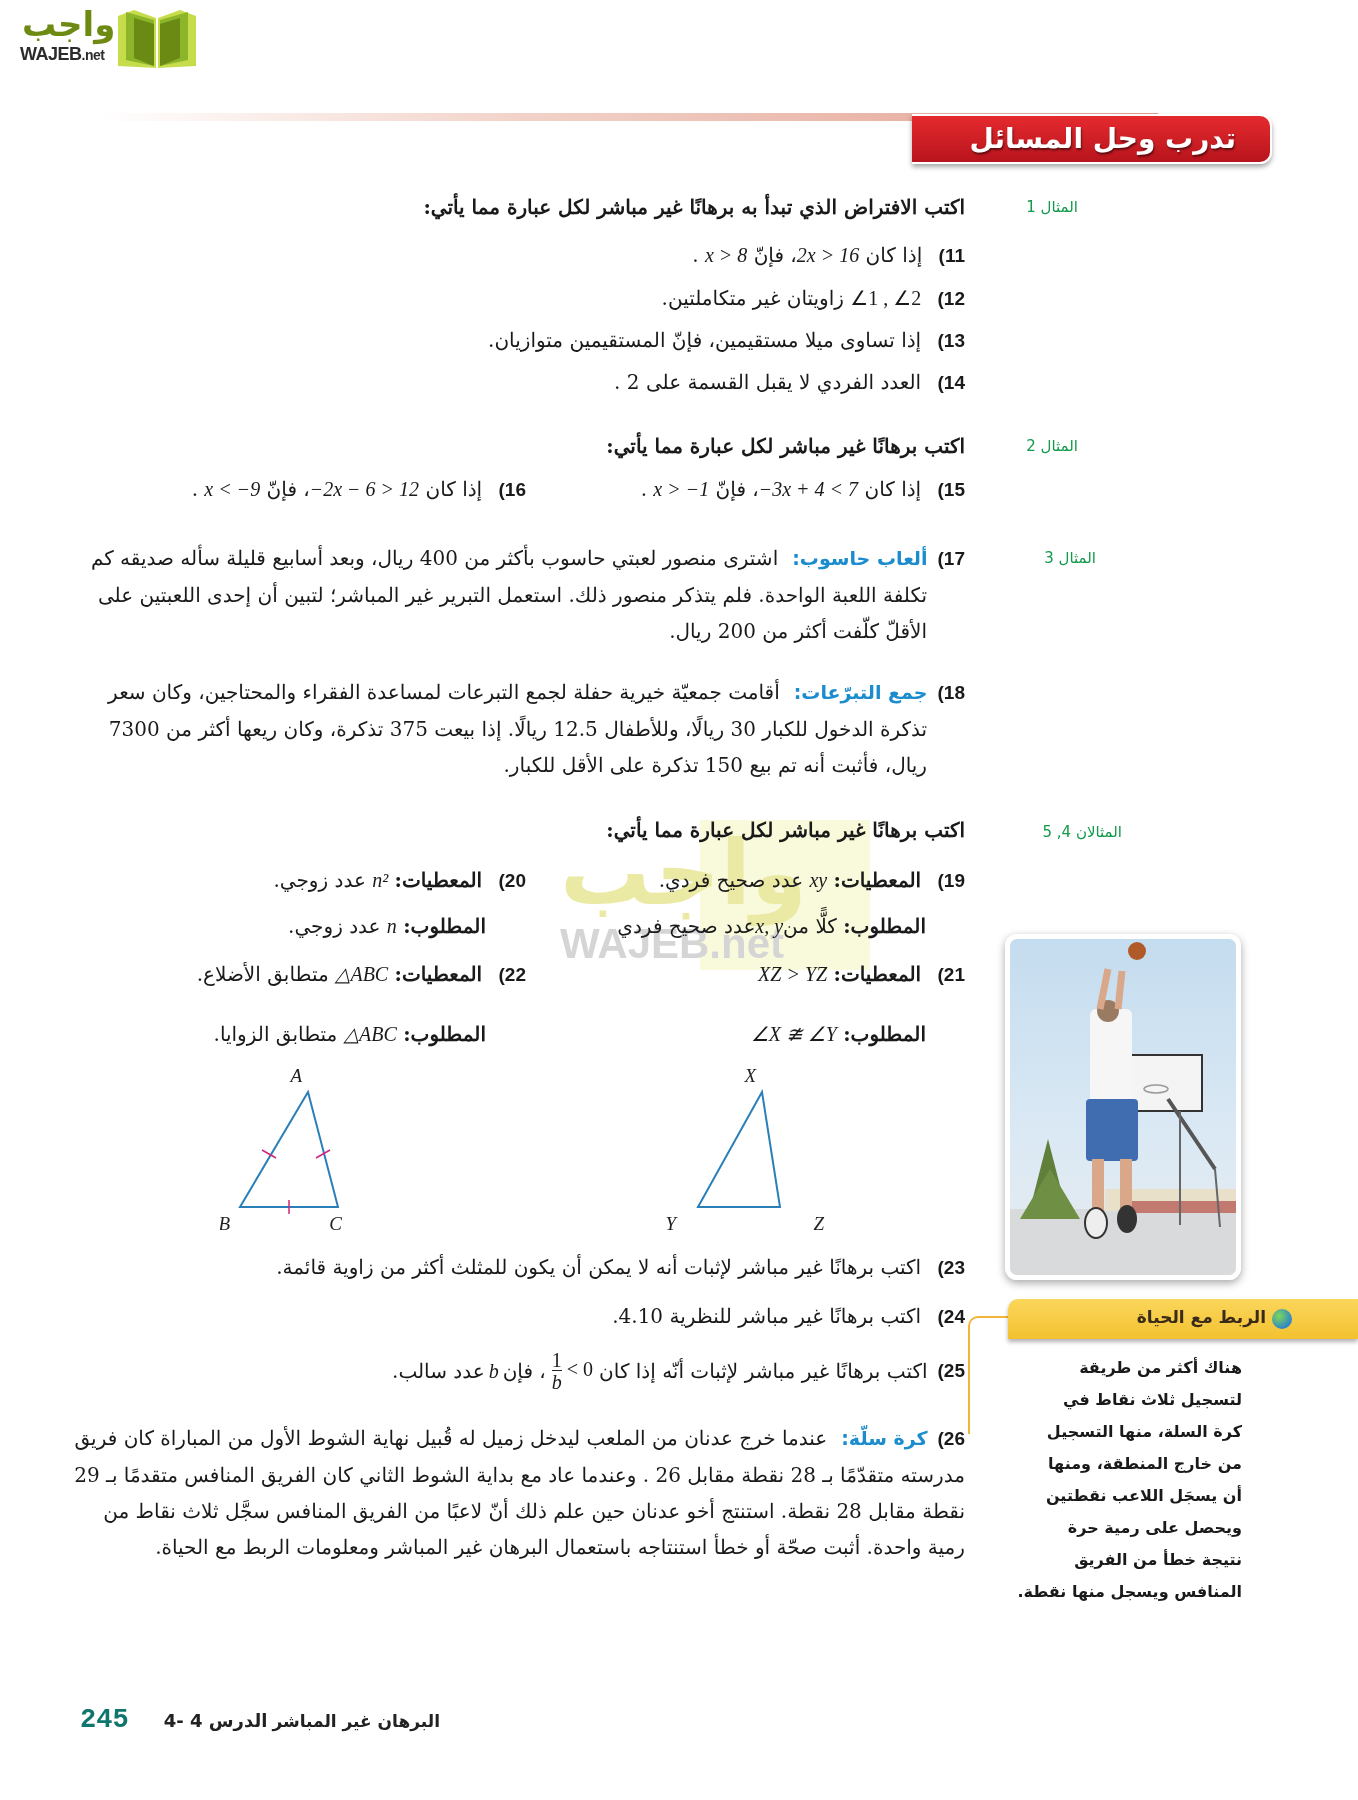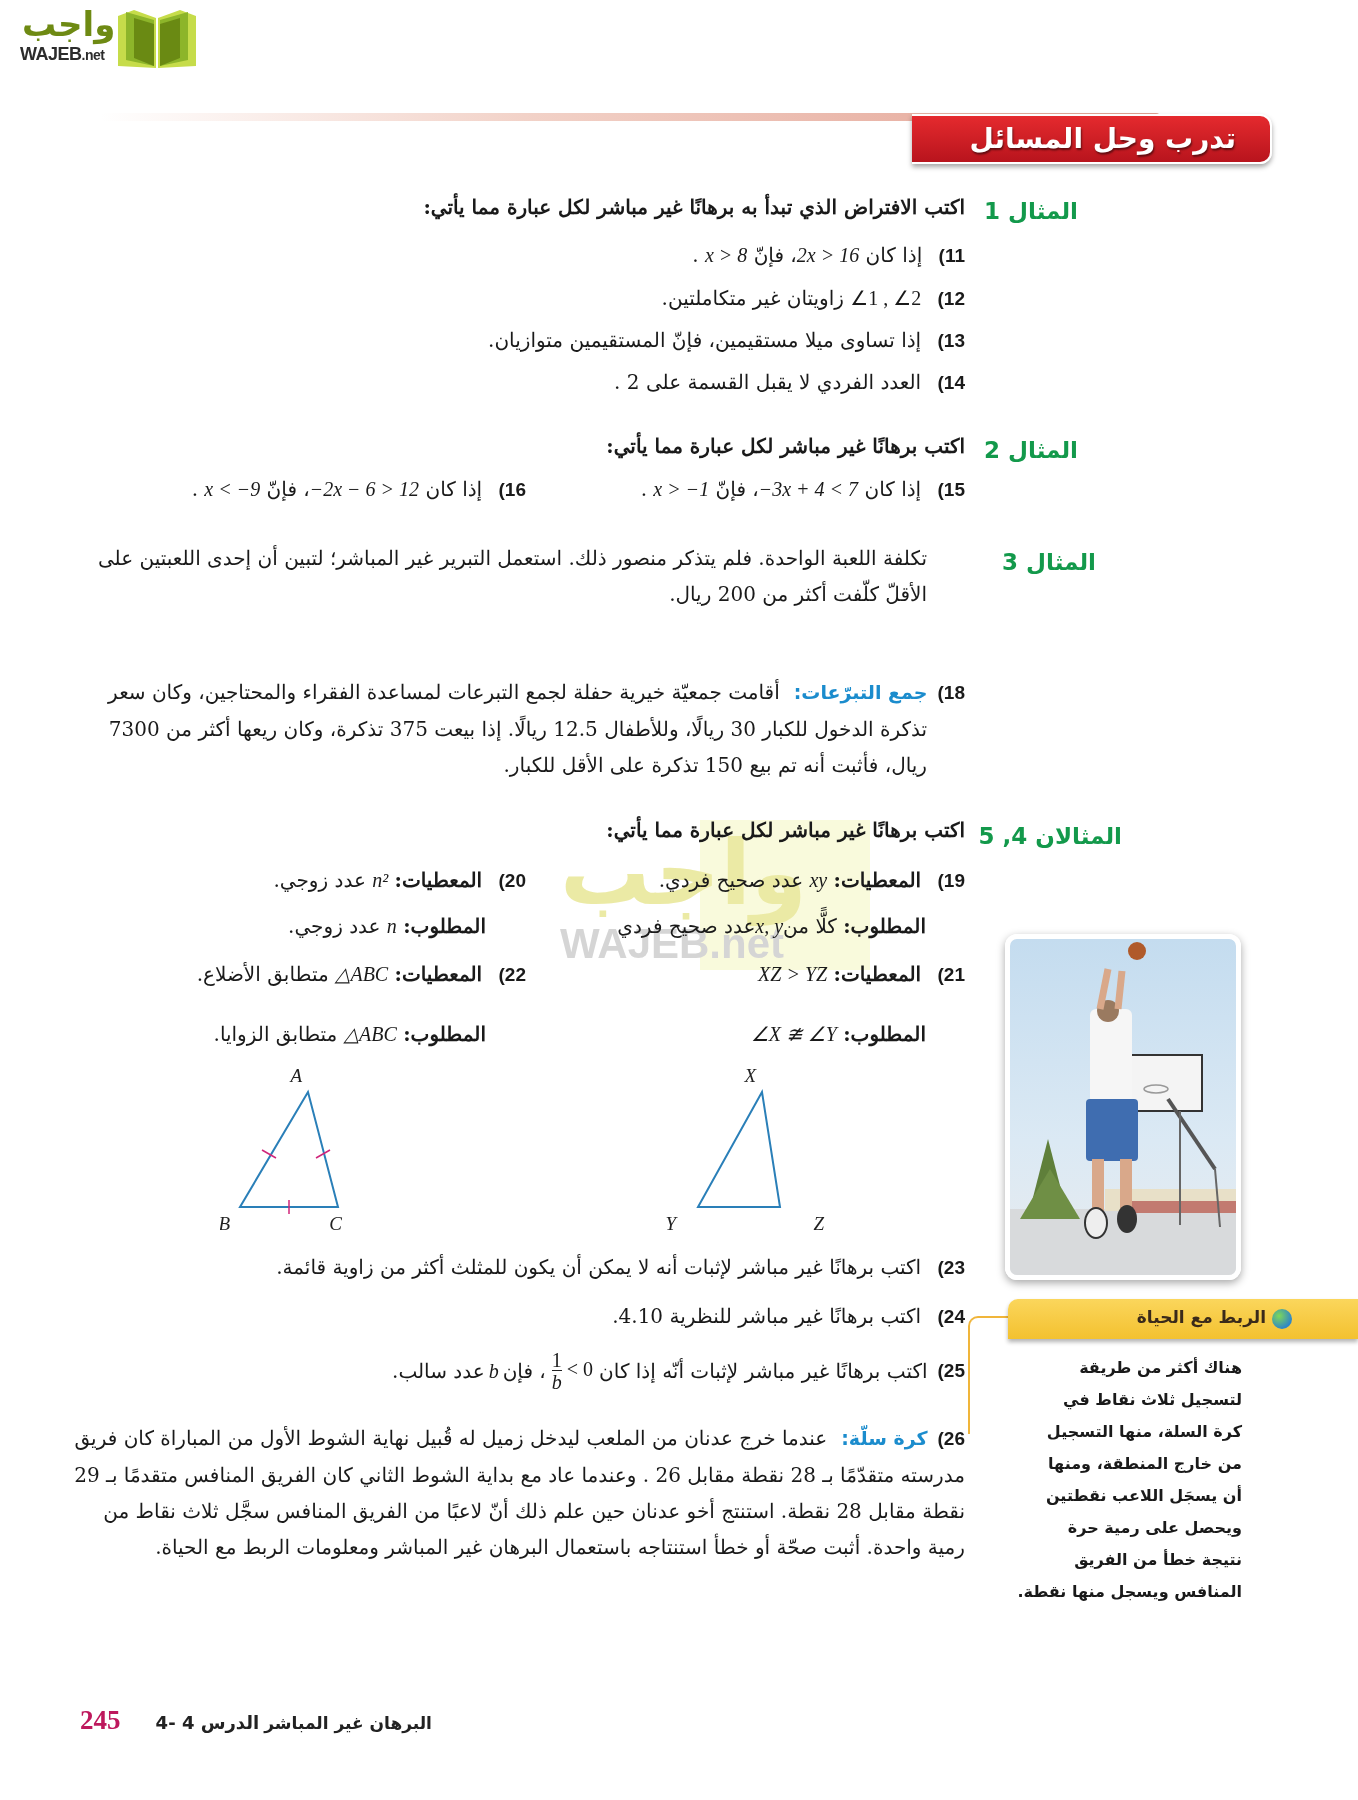--- a/index.html
+++ b/index.html
@@ -19,21 +19,21 @@
     background: linear-gradient(to right, rgba(255,255,255,0), #f2d2c8 40%, #e3a091 100%); }
 
   
   #title-band { left: 912px; top: 114px; width: 360px; height: 50px; background: linear-gradient(to bottom, #e52a2e, #b8141d);
     border-radius: 0 12px 12px 0; box-shadow: 0 3px 5px rgba(0,0,0,0.35); border: 2px solid #fff; border-left: none; }
   #title-band::before { content: ""; position: absolute; left: -40px; top: -2px; width: 60px; height: 52px;
     background: #ce1f25; transform: skewX(30deg); border-radius: 14px 0 0 0; z-index: -1; }
   #title-band .t { position: absolute; right: 34px; top: 6px; font-size: 28px; font-weight: bold; color: #fff;
     font-family: "DejaVu Sans", sans-serif; text-shadow: 1px 2px 2px rgba(0,0,0,0.5); white-space: nowrap; }
 
-  .example-label { color: #13994b; font-weight: bold; font-size: 23px; font-family: "DejaVu Sans", sans-serif; white-space: nowrap; }
+  .example-label { color: #13994b; font-weight: normal; font-size: 15px; font-family: "DejaVu Sans", sans-serif; white-space: nowrap; }
   .instr { font-weight: bold; font-size: 20px; white-space: nowrap; }
   .qnum { font-weight: bold; font-size: 19px; font-family: "Liberation Sans", sans-serif; margin-left: 10px; }
   .line { font-size: 20px; white-space: nowrap; }
   .math { font-family: "Liberation Serif", serif; font-style: italic; direction: ltr; unicode-bidi: embed; }
   .math-up { font-family: "Liberation Serif", serif; direction: ltr; unicode-bidi: embed; }
   .topic { color: #1b8ccd; font-weight: bold; font-family: "DejaVu Sans", sans-serif; font-size: 19px; margin-left: 14px; }
   .para { font-size: 20px; line-height: 36px; }
   .bold { font-weight: bold; }
 
   
@@ -51,21 +51,21 @@
   #rw-band { left: 1008px; top: 1299px; width: 350px; height: 40px; background: linear-gradient(to bottom, #fbd65c, #f3c12f);
     border-radius: 10px 0 0 0; box-shadow: 0 3px 4px rgba(0,0,0,0.3); }
   #rw-band .t { position: absolute; right: 92px; top: 8px; font-size: 17px; font-weight: bold; color: #3a2a1a; font-family: "DejaVu Sans", sans-serif; white-space: nowrap; }
   #rw-band .globe { position: absolute; right: 66px; top: 10px; width: 20px; height: 20px; border-radius: 50%;
     background: radial-gradient(circle at 35% 35%, #7ed957, #2f86c8 70%); }
   #rw-connector { left: 968px; top: 1316px; width: 42px; height: 118px; border: 2px solid #f0b53a; border-right: none; border-bottom: none; border-radius: 10px 0 0 0; }
   #rw-text { left: 1010px; top: 1352px; width: 232px; font-size: 16px; font-weight: bold; line-height: 32px; font-family: "DejaVu Sans", sans-serif; color: #1a1a1a; text-align: right; }
 
   
   #footer { left: 80px; top: 1705px; direction: ltr; white-space: nowrap; }
-  #footer .pg { font-size: 27px; font-weight: bold; font-family: Liberation Serif, serif; color: #be185d; margin-right: 30px; }
+  #footer .pg { font-size: 27px; font-weight: bold; font-family: Liberation Mono, monospace; color: #0f766e; margin-right: 30px; }
   #footer .lesson-title { font-size: 17px; font-weight: bold; font-family: "DejaVu Sans", sans-serif; color: #222; margin-right: 14px; }
   #footer .lesson-num { font-size: 18px; font-weight: bold; font-family: "DejaVu Sans", sans-serif; color: #222; }
 
   svg text { font-family: "Liberation Serif", serif; font-style: italic; }
 </style>
 </head>
 <body>
 
 <div id="logo" class="abs">
   <span class="ar">واجب</span>
@@ -122,20 +122,21 @@
 <div class="abs line" style="right:832px; top:477px;">
   <span class="qnum">16)</span>
   <span>إذا كان</span>
   <span class="math">−2x − 6 &gt; 12</span><span>، فإنّ</span>
   <span class="math">x &lt; −9</span>
   <span>.</span>
 </div>
 
 <div class="abs example-label" style="right:262px; top:549px;">المثال 3</div>
 <div class="abs para" style="right:393px; top:540px; width:860px;">
+  <div style="white-space:nowrap;"><span class="qnum">17)</span><span class="topic">ألعاب حاسوب:</span><span>اشترى منصور لعبتي حاسوب بأكثر من 400 ريال، وبعد أسابيع قليلة سأله صديقه كم</span></div>
   <div style="white-space:nowrap; padding-right:38px;">تكلفة اللعبة الواحدة. فلم يتذكر منصور ذلك. استعمل التبرير غير المباشر؛ لتبين أن إحدى اللعبتين على</div>
   <div style="white-space:nowrap; padding-right:38px;">الأقلّ كلّفت أكثر من 200 ريال.</div>
 </div>
 <div class="abs para" style="right:393px; top:674px; width:860px;">
   <div style="white-space:nowrap;"><span class="qnum">18)</span><span class="topic">جمع التبرّعات:</span><span>أقامت جمعيّة خيرية حفلة لجمع التبرعات لمساعدة الفقراء والمحتاجين، وكان سعر</span></div>
   <div style="white-space:nowrap; padding-right:38px;text-align:right;">تذكرة الدخول للكبار 30 ريالًا، وللأطفال 12.5 ريالًا. إذا بيعت 375 تذكرة، وكان ريعها أكثر من 7300</div>
   <div style="white-space:nowrap; padding-right:38px;text-align:right;">ريال، فأثبت أنه تم بيع 150 تذكرة على الأقل للكبار.</div>
 </div>
 
 <div id="watermark" class="abs">

